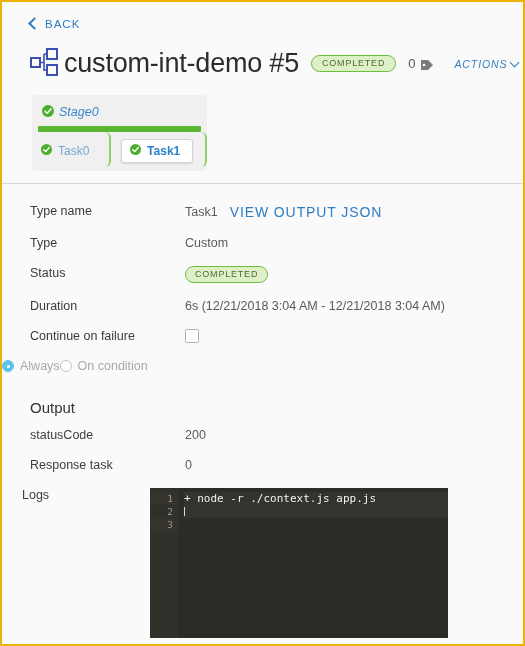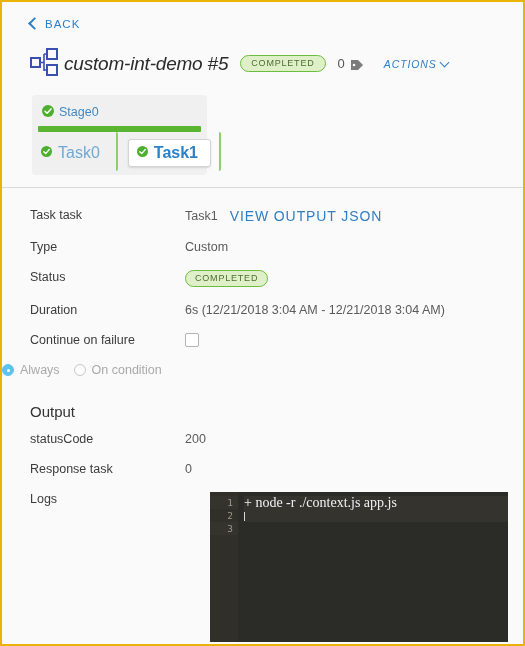--- a/index.html
+++ b/index.html
@@ -51,26 +51,25 @@
     display: flex;
     align-items: center;
     margin: 14px 0 0 26px;
   }
   .pipeline-icon {
     flex: 0 0 auto;
     margin-right: 2px;
     margin-top: 1px;
   }
   .pipeline-title {
-    font-size: 19px;
+    font-size: 27px;
     color: #2b2b2b;
     font-weight: 400;
     white-space: nowrap;
     letter-spacing: -0.2px;
-    font-style: italic;
   }
   .badge {
     display: inline-block;
     border: 1px solid #6bbd3e;
     background: #dff0c8;
     color: #4c6b33;
     border-radius: 11px;
     font-size: 9px;
     letter-spacing: 0.8px;
     padding: 3px 10px 3px 10px;
@@ -117,20 +116,21 @@
     background: #f0f0f0;
     border-radius: 4px;
     padding: 6px 0 8px 0;
     box-sizing: border-box;
   }
   .stage-head {
     display: flex;
     align-items: center;
     gap: 5px;
     padding: 2px 0 5px 10px;
+    font-style: italic;
   }
   .stage-name {
     color: #3b88c9;
     font-size: 12.5px;
   }
   .stage-bar {
     height: 6px;
     background: #5cb531;
     margin: 0 6px 0 6px;
     border-radius: 1px;
@@ -144,21 +144,21 @@
   .task-chip {
     display: flex;
     align-items: center;
     gap: 6px;
     padding: 4px 8px 4px 9px;
     font-size: 12px;
     position: relative;
   }
   .task-chip .task-label {
     color: #6fa9d5;
-    font-size: 16px;
+    font-size: 12px;
     text-align: right;
   }
   .task-chip.selected {
     background: #ffffff;
     border: 1px solid #d4d4d4;
     border-radius: 3px;
     box-shadow: 0 1px 2px rgba(0,0,0,0.12);
     padding: 4px 12px 4px 8px;
     margin-left: 2px;
   }
@@ -235,21 +235,20 @@
     height: 12px;
     border: 1px solid #b4b4b4;
     border-radius: 2px;
     background: #fff;
     display: inline-block;
     cursor: pointer;
   }
   .radio-group {
     display: flex;
     align-items: center;
-    gap: 14px;
   }
   .radio-item {
     display: flex;
     align-items: center;
     gap: 6px;
     color: #a9a9a9;
     cursor: pointer;
   }
   .radio {
     width: 12px;
@@ -311,24 +310,23 @@
     padding-right: 5px;
   }
   .code {
     flex: 1;
     padding-top: 4px;
     padding-left: 6px;
     box-sizing: border-box;
   }
   .code .cl {
     color: #f2f2f2;
-    font-size: 14px;
+    font-size: 11px;
     line-height: 13px;
     white-space: pre;
-    font-family: Liberation Serif, serif;
   }
   .code .cl.hl, .gutter .ln.hl {
     background: #34332d;
   }
   .caret {
     display: inline-block;
     width: 1px;
     height: 9px;
     background: #d8d8d8;
     vertical-align: -1px;
@@ -409,21 +407,21 @@
         <div class="task-connector"></div>
       </div>
     </div>
 
     <div class="divider"></div>
   </div>
 
   <div class="details">
 
     <div class="row">
-      <div class="label">Task task</div>
+      <div class="label">Type name</div>
       <div class="value">
         <span>Task1</span>
         <span class="link-caps">VIEW OUTPUT JSON</span>
       </div>
     </div>
 
     <div class="row">
       <div class="label">Type</div>
       <div class="value">Custom</div>
     </div>
@@ -468,21 +466,21 @@
       <div class="label">statusCode</div>
       <div class="value">200</div>
     </div>
 
     <div class="row">
       <div class="label">Response task</div>
       <div class="value">0</div>
     </div>
 
     <div class="logs-row">
-      <div class="label" style="width:208px;padding-left:28px;box-sizing:border-box;color:#3c3c3c;">Logs</div>
+      <div class="label" style="width:148px;padding-left:20px;box-sizing:border-box;color:#3c3c3c;">Logs</div>
       <div class="console">
         <div class="gutter">
           <div class="ln hl">1</div>
           <div class="ln">2</div>
           <div class="ln hl">3</div>
         </div>
         <div class="code">
           <div class="cl hl">+ node -r ./context.js app.js</div>
           <div class="cl"></div>
           <div class="cl hl"><span class="caret"></span></div>

